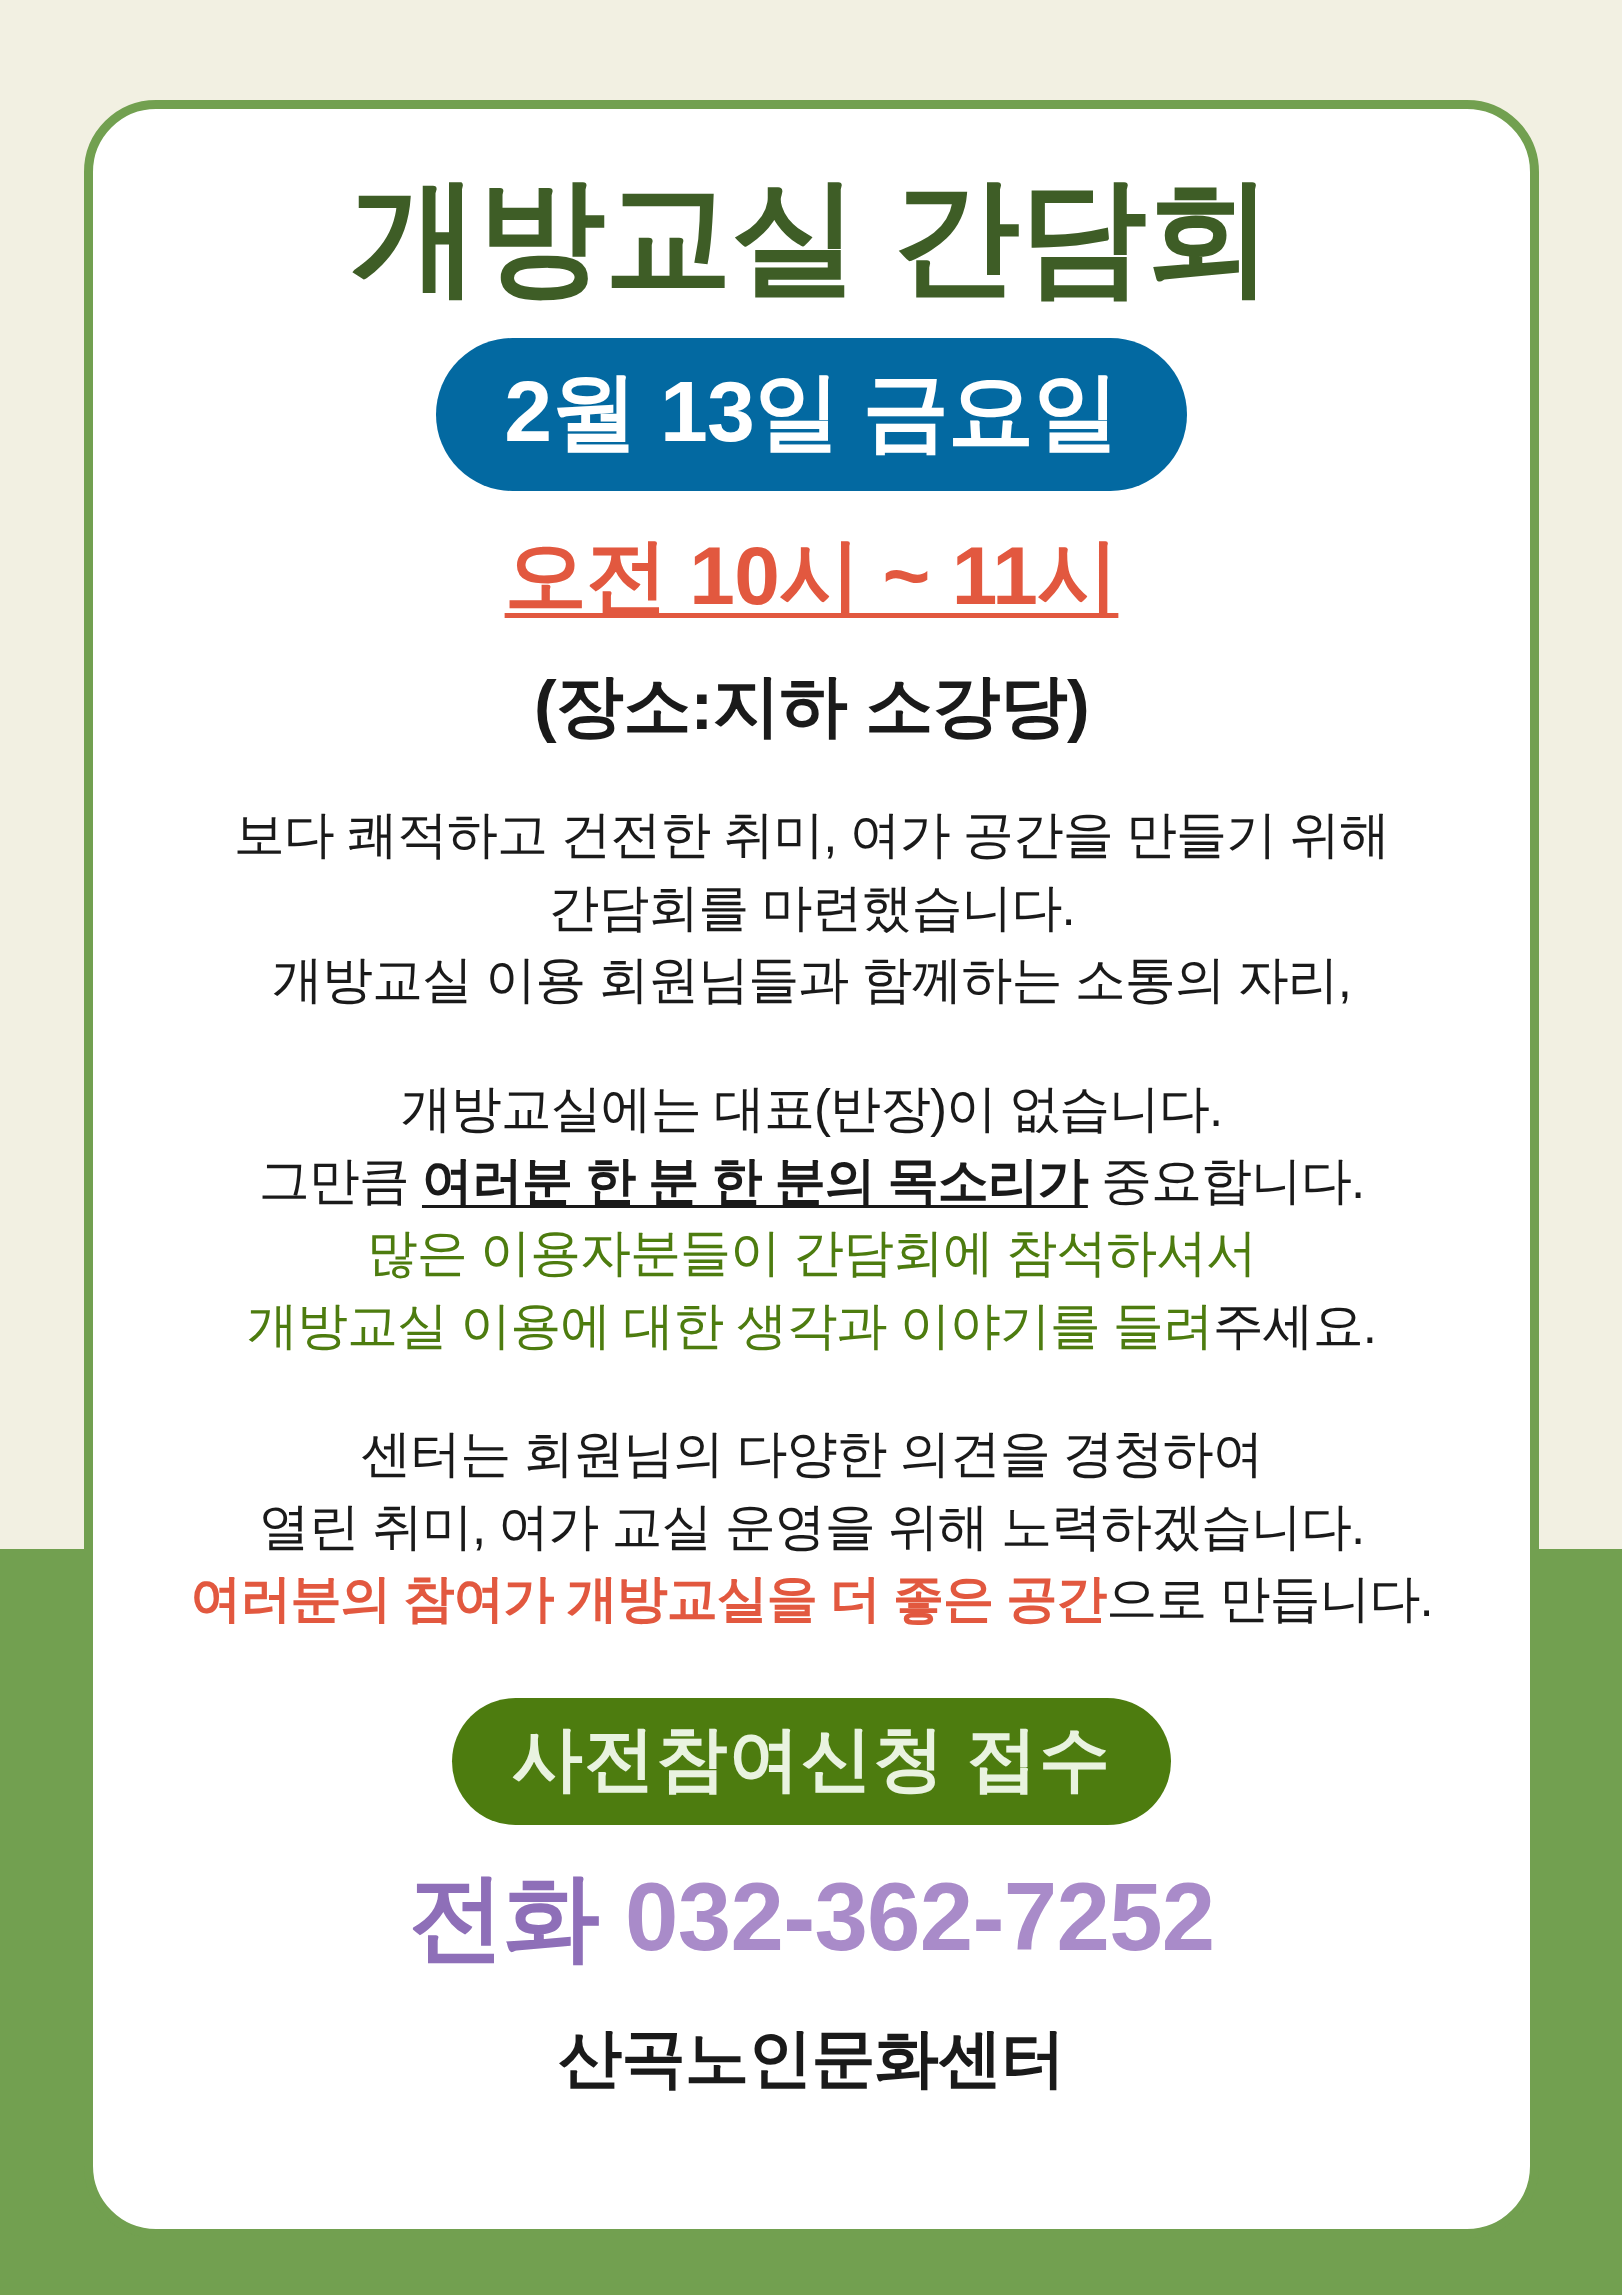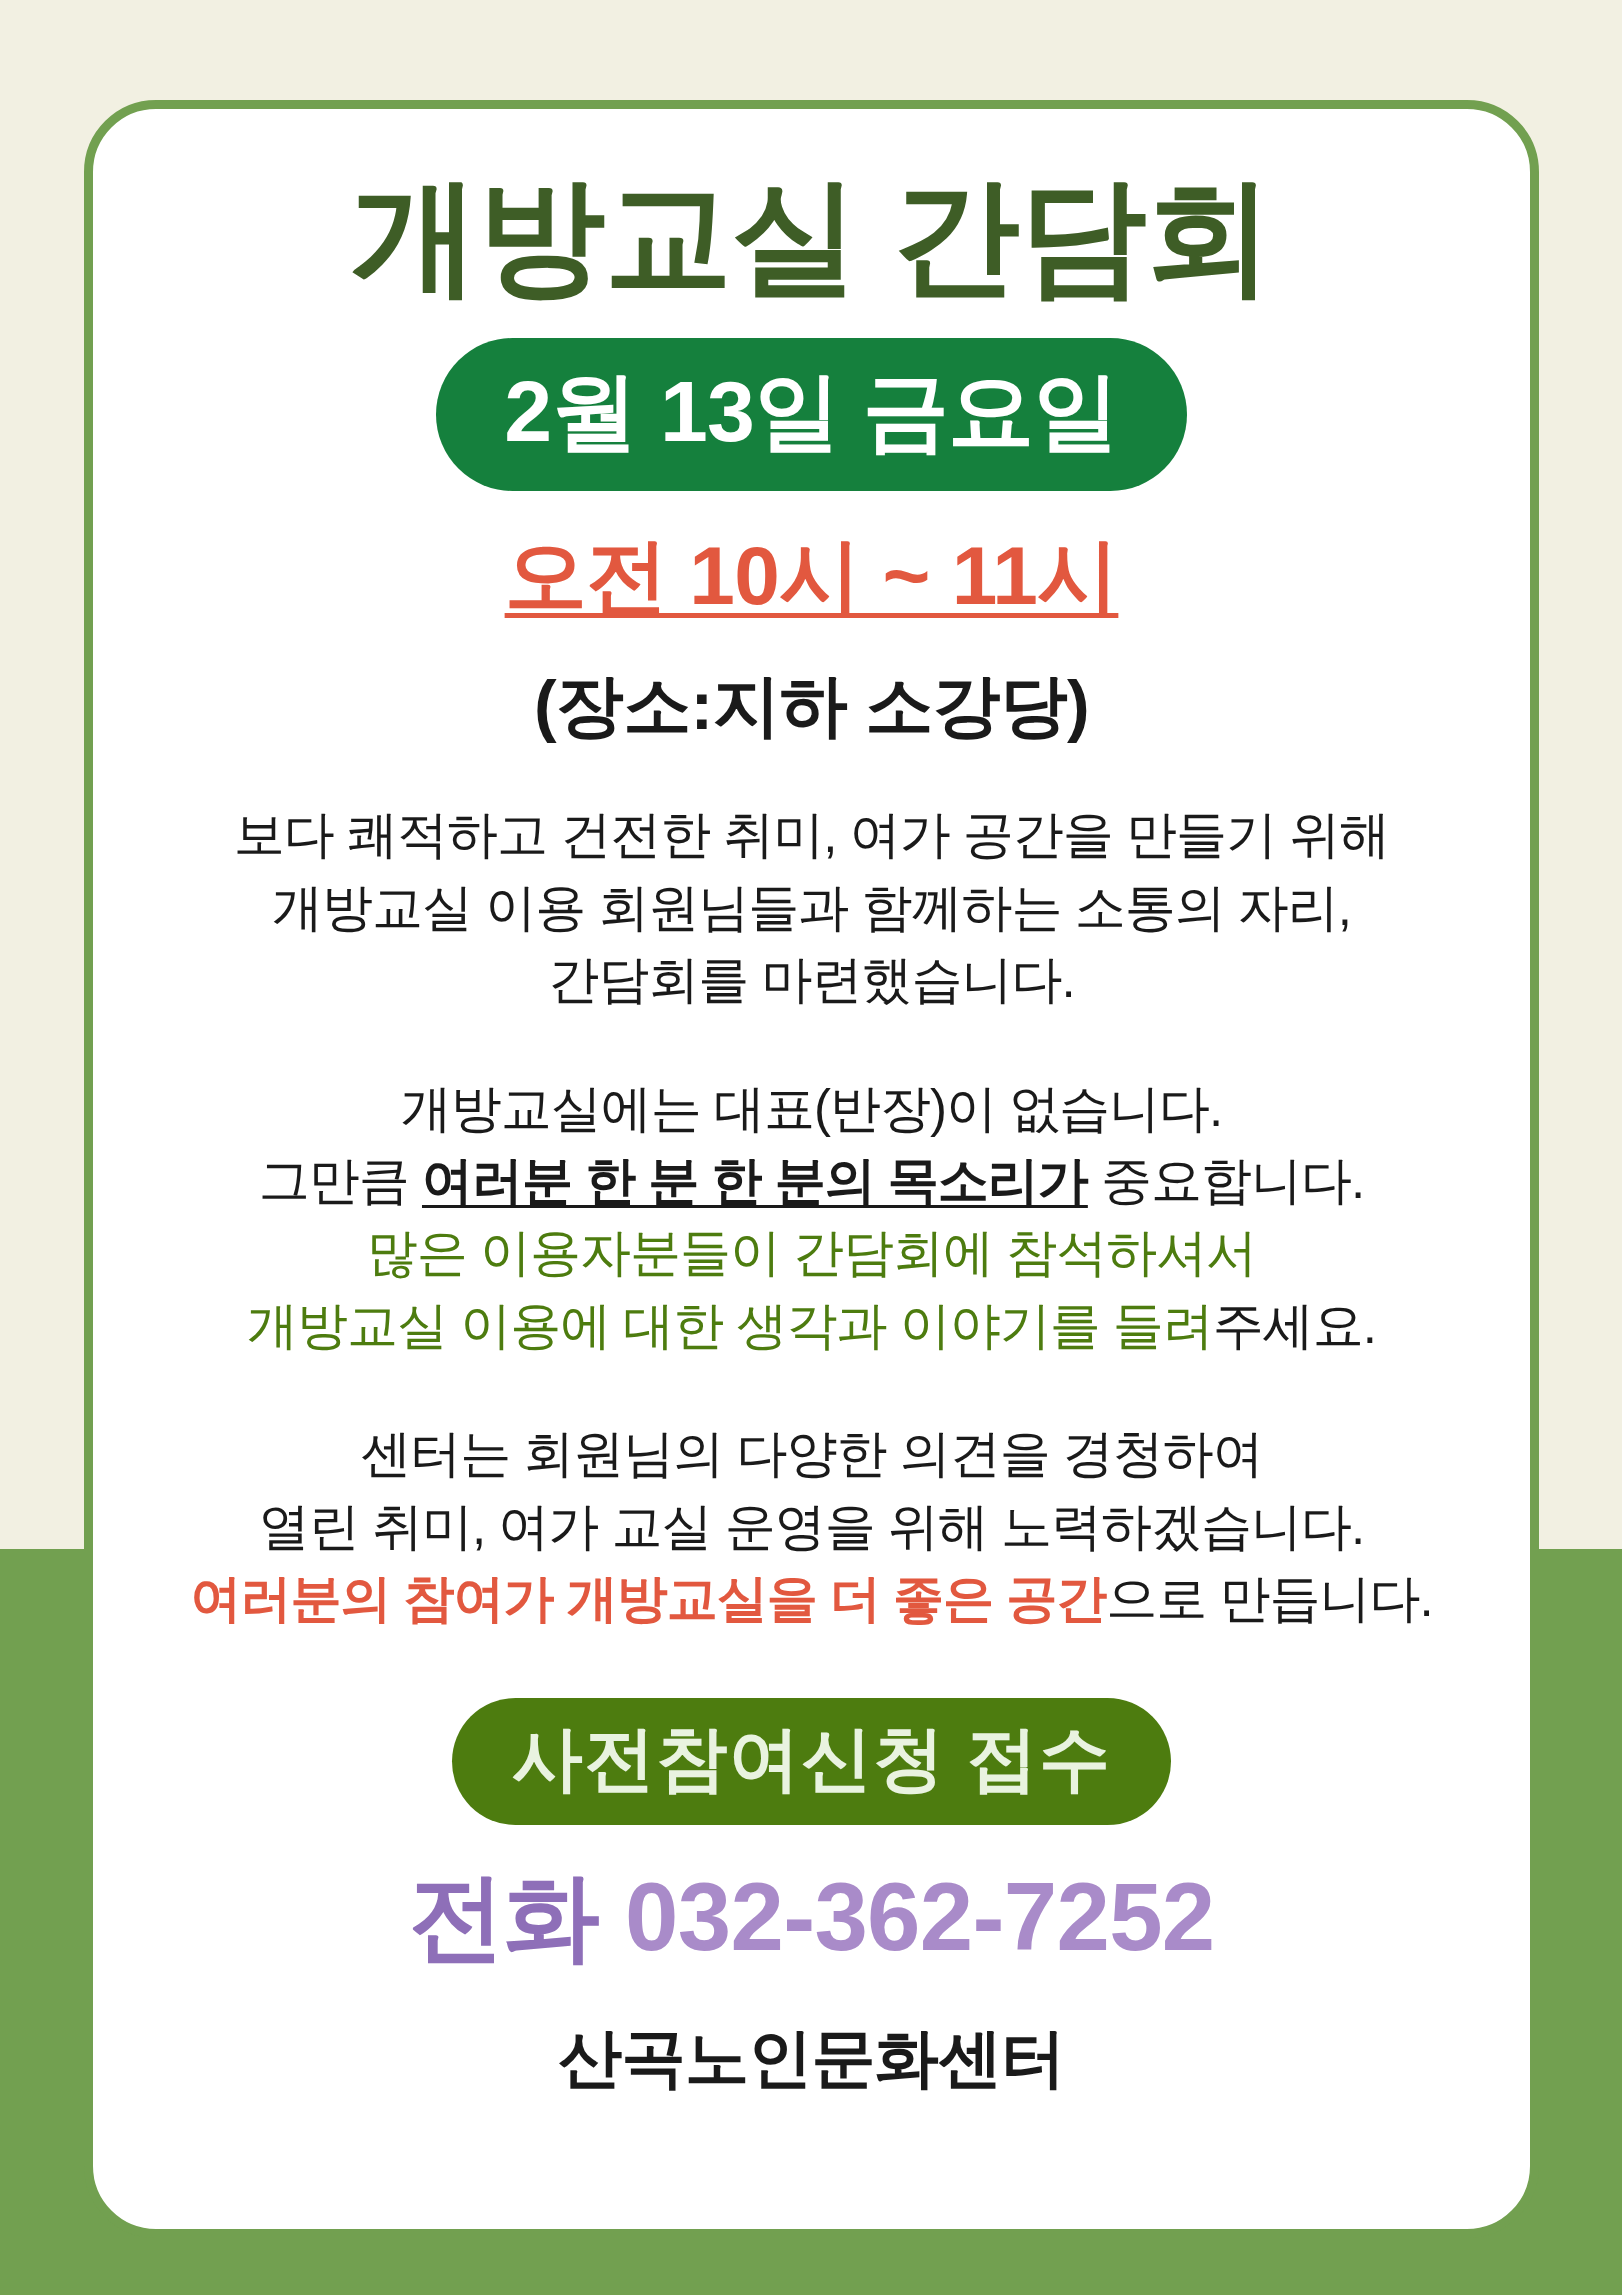--- a/index.html
+++ b/index.html
@@ -67,21 +67,21 @@
   }
 
   
   .date-pill-wrap {
     margin-top: 35px;
     display: flex;
     justify-content: center;
   }
   .date-pill {
     display: inline-block;
-    background: #15803d;
+    background: #0369a1;
     color: #ffffff;
     font-size: 86px;
     font-weight: bold;
     line-height: 1;
     padding: 30px 68px 37px 68px;
     border-radius: 79px;
     letter-spacing: -0.7px;
     white-space: nowrap;
   }
 
@@ -194,22 +194,22 @@
       <div class="date-pill-wrap">
         <span class="date-pill">2월 13일 금요일</span>
       </div>
 
       <div class="time">오전 10시 ~ 11시</div>
 
       <div class="place">(장소:지하 소강당)</div>
 
       <div class="body-block">
         <p>보다 쾌적하고 건전한 취미, 여가 공간을 만들기 위해</p>
+        <p>간담회를 마련했습니다.</p>
         <p>개방교실 이용 회원님들과 함께하는 소통의 자리,</p>
-        <p>간담회를 마련했습니다.</p>
       </div>
 
       <div class="para-gap"></div>
 
       <div class="body-block" style="margin-top:0;">
         <p>개방교실에는 대표(반장)이 없습니다.</p>
         <p><span>그만큼 </span><span class="em-underline">여러분 한 분 한 분의 목소리가</span><span> 중요합니다.</span></p>
         <p class="red">많은 이용자분들이 간담회에 참석하셔서</p>
         <p><span class="red">개방교실 이용에 대한 생각과 이야기를 들려</span><span>주세요.</span></p>
       </div>

